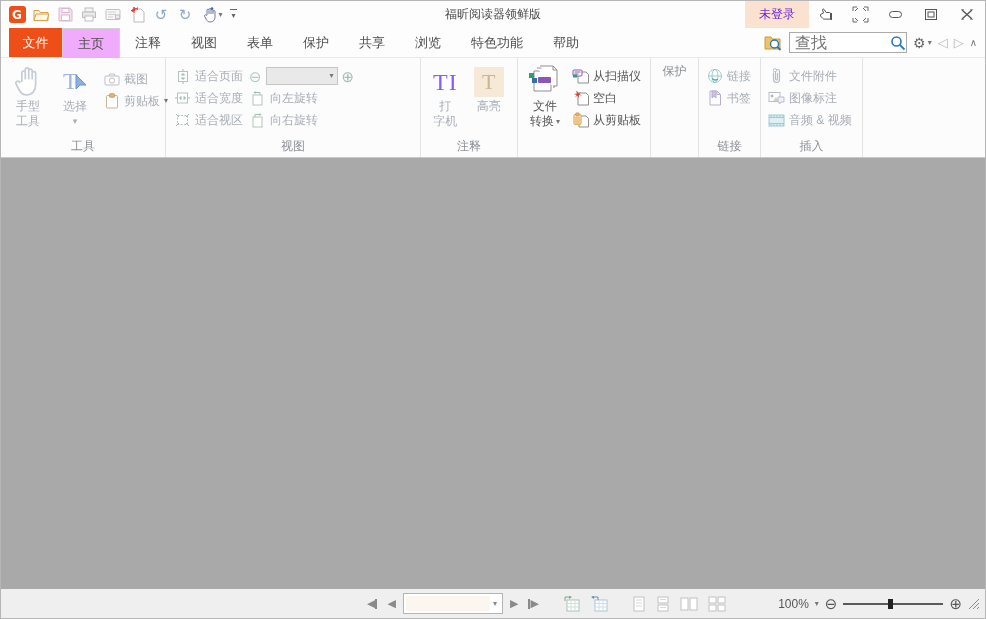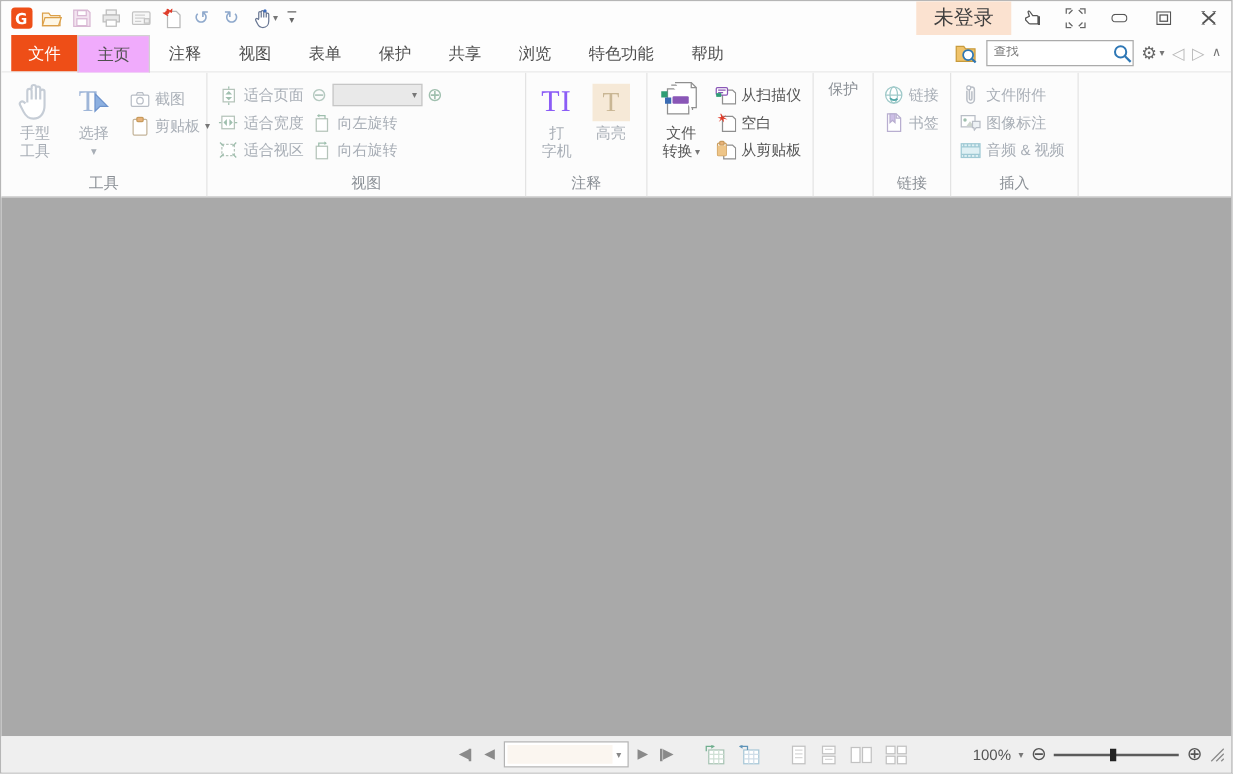--- a/index.html
+++ b/index.html
@@ -11,32 +11,32 @@
   .titlebar { height: 27px; flex: 0 0 27px; display: flex; align-items: center; background: #fdfdfd; position: relative; }
   .qa { display: flex; align-items: center; gap: 2px; padding-left: 5px; }
   .qa-btn { width: 22px; height: 22px; display: flex; align-items: center; justify-content: center; }
   .logo { width: 17px; height: 17px; background: #ee4e17; border-radius: 3px; color: #fff; font-weight: bold; font-size: 12px; display: flex; align-items: center; justify-content: center; font-family: "DejaVu Sans", sans-serif; }
   .glyph-blue { color: #8fa9cc; font-size: 15px; line-height: 1; }
   .caret { color: #777; font-size: 8px; line-height: 1; }
   .qa-sep-caret { display: flex; flex-direction: column; align-items: center; color: #666; font-size: 8px; }
   .qa-sep-caret .bar { width: 7px; height: 1px; background: #666; margin-bottom: 1px; }
   .win-title { position: absolute; left: 0; right: 0; text-align: center; color: #4a4a4a; font-size: 12px; pointer-events: none; }
   .tb-right { margin-left: auto; display: flex; align-items: center; height: 100%; }
-  .login-badge { background: #fbe2d0; color: #404040; height: 100%; display: flex; align-items: center; padding: 0 14px; font-size: 16px; }
+  .login-badge { background: #fbe2d0; color: #6d28d9; height: 100%; display: flex; align-items: center; padding: 0 14px; font-size: 12px; }
   .tb-icon { width: 34px; height: 100%; display: flex; align-items: center; justify-content: center; color: #555; }
   .winctl { width: 36px; height: 100%; display: flex; align-items: center; justify-content: center; }
 
   
   .tabrow { height: 30px; flex: 0 0 30px; display: flex; align-items: stretch; background: #fdfdfd; border-bottom: 1px solid #e9e9e9; position: relative; }
   .tab-file { margin-left: 8px; width: 53px; background: #ee4e17; color: #fff; display: flex; align-items: center; justify-content: center; font-size: 13px; }
   .tab { padding: 0 15px; display: flex; align-items: center; color: #4f4f4f; font-size: 13px; }
   .tab.active { background: #f0abfc; border: 1px solid #d2d2d2; border-bottom: none; margin-bottom: -1px; z-index: 2; }
   .tabrow-right { margin-left: auto; display: flex; align-items: center; gap: 6px; padding-right: 8px; }
   .search-box { width: 118px; height: 21px; border: 1px solid #ababab; background: #fff; display: flex; align-items: center; }
-  .search-box input { border: none; outline: none; flex: 1; width: 80px; font-size: 10px; padding-left: 5px; color: #444; font-family: Liberation Mono, monospace; background: transparent; }
+  .search-box input { border: none; outline: none; flex: 1; width: 80px; font-size: 16px; padding-left: 5px; color: #444; font-family: Liberation Serif, serif; background: transparent; }
   .gear { color: #666; font-size: 14px; }
   .nav-chev { color: #b9b9b9; font-size: 13px; }
   .collapse-chev { color: #777; font-size: 10px; }
 
   
   .ribbon { height: 100px; flex: 0 0 100px; background: #fcfcfc; display: flex; border-bottom: 1px solid #c9c9c9; }
   .rgroup { display: flex; flex-direction: column; border-right: 1px solid #e3e3e3; padding-top: 5px; }
   .rgroup-body { flex: 1; display: flex; align-items: flex-start; }
   .rgroup-label { height: 19px; text-align: center; color: #8b9096; font-size: 12px; line-height: 17px; }
   .bigbtn { display: flex; flex-direction: column; align-items: center; padding: 2px 4px; }
@@ -71,20 +71,21 @@
   .slider .handle { position: absolute; top: 1px; left: 45px; width: 5px; height: 10px; background: #222; }
   .zoom-circ { font-size: 15px; color: #555; line-height: 1; }
   svg { display: block; }
 </style>
 </head>
 <body>
 
 <div class="window">
 
   <div class="titlebar">
+    <div class="win-title">福昕阅读器领鲜版</div>
     <div class="qa">
       <div class="qa-btn">
           <div class="logo">G</div>
         </div>
       <div class="qa-btn">
         <svg width="17" height="14" viewBox="0 0 17 14">
             <path d="M1 2.5h5l1.5 2H15v8H1z" fill="#fdf3e0" stroke="#dca049"></path>
             <path d="M3 6h13l-2.2 6.5H1z" fill="#fef7e6" stroke="#dca049"></path>
           </svg>
       </div>

